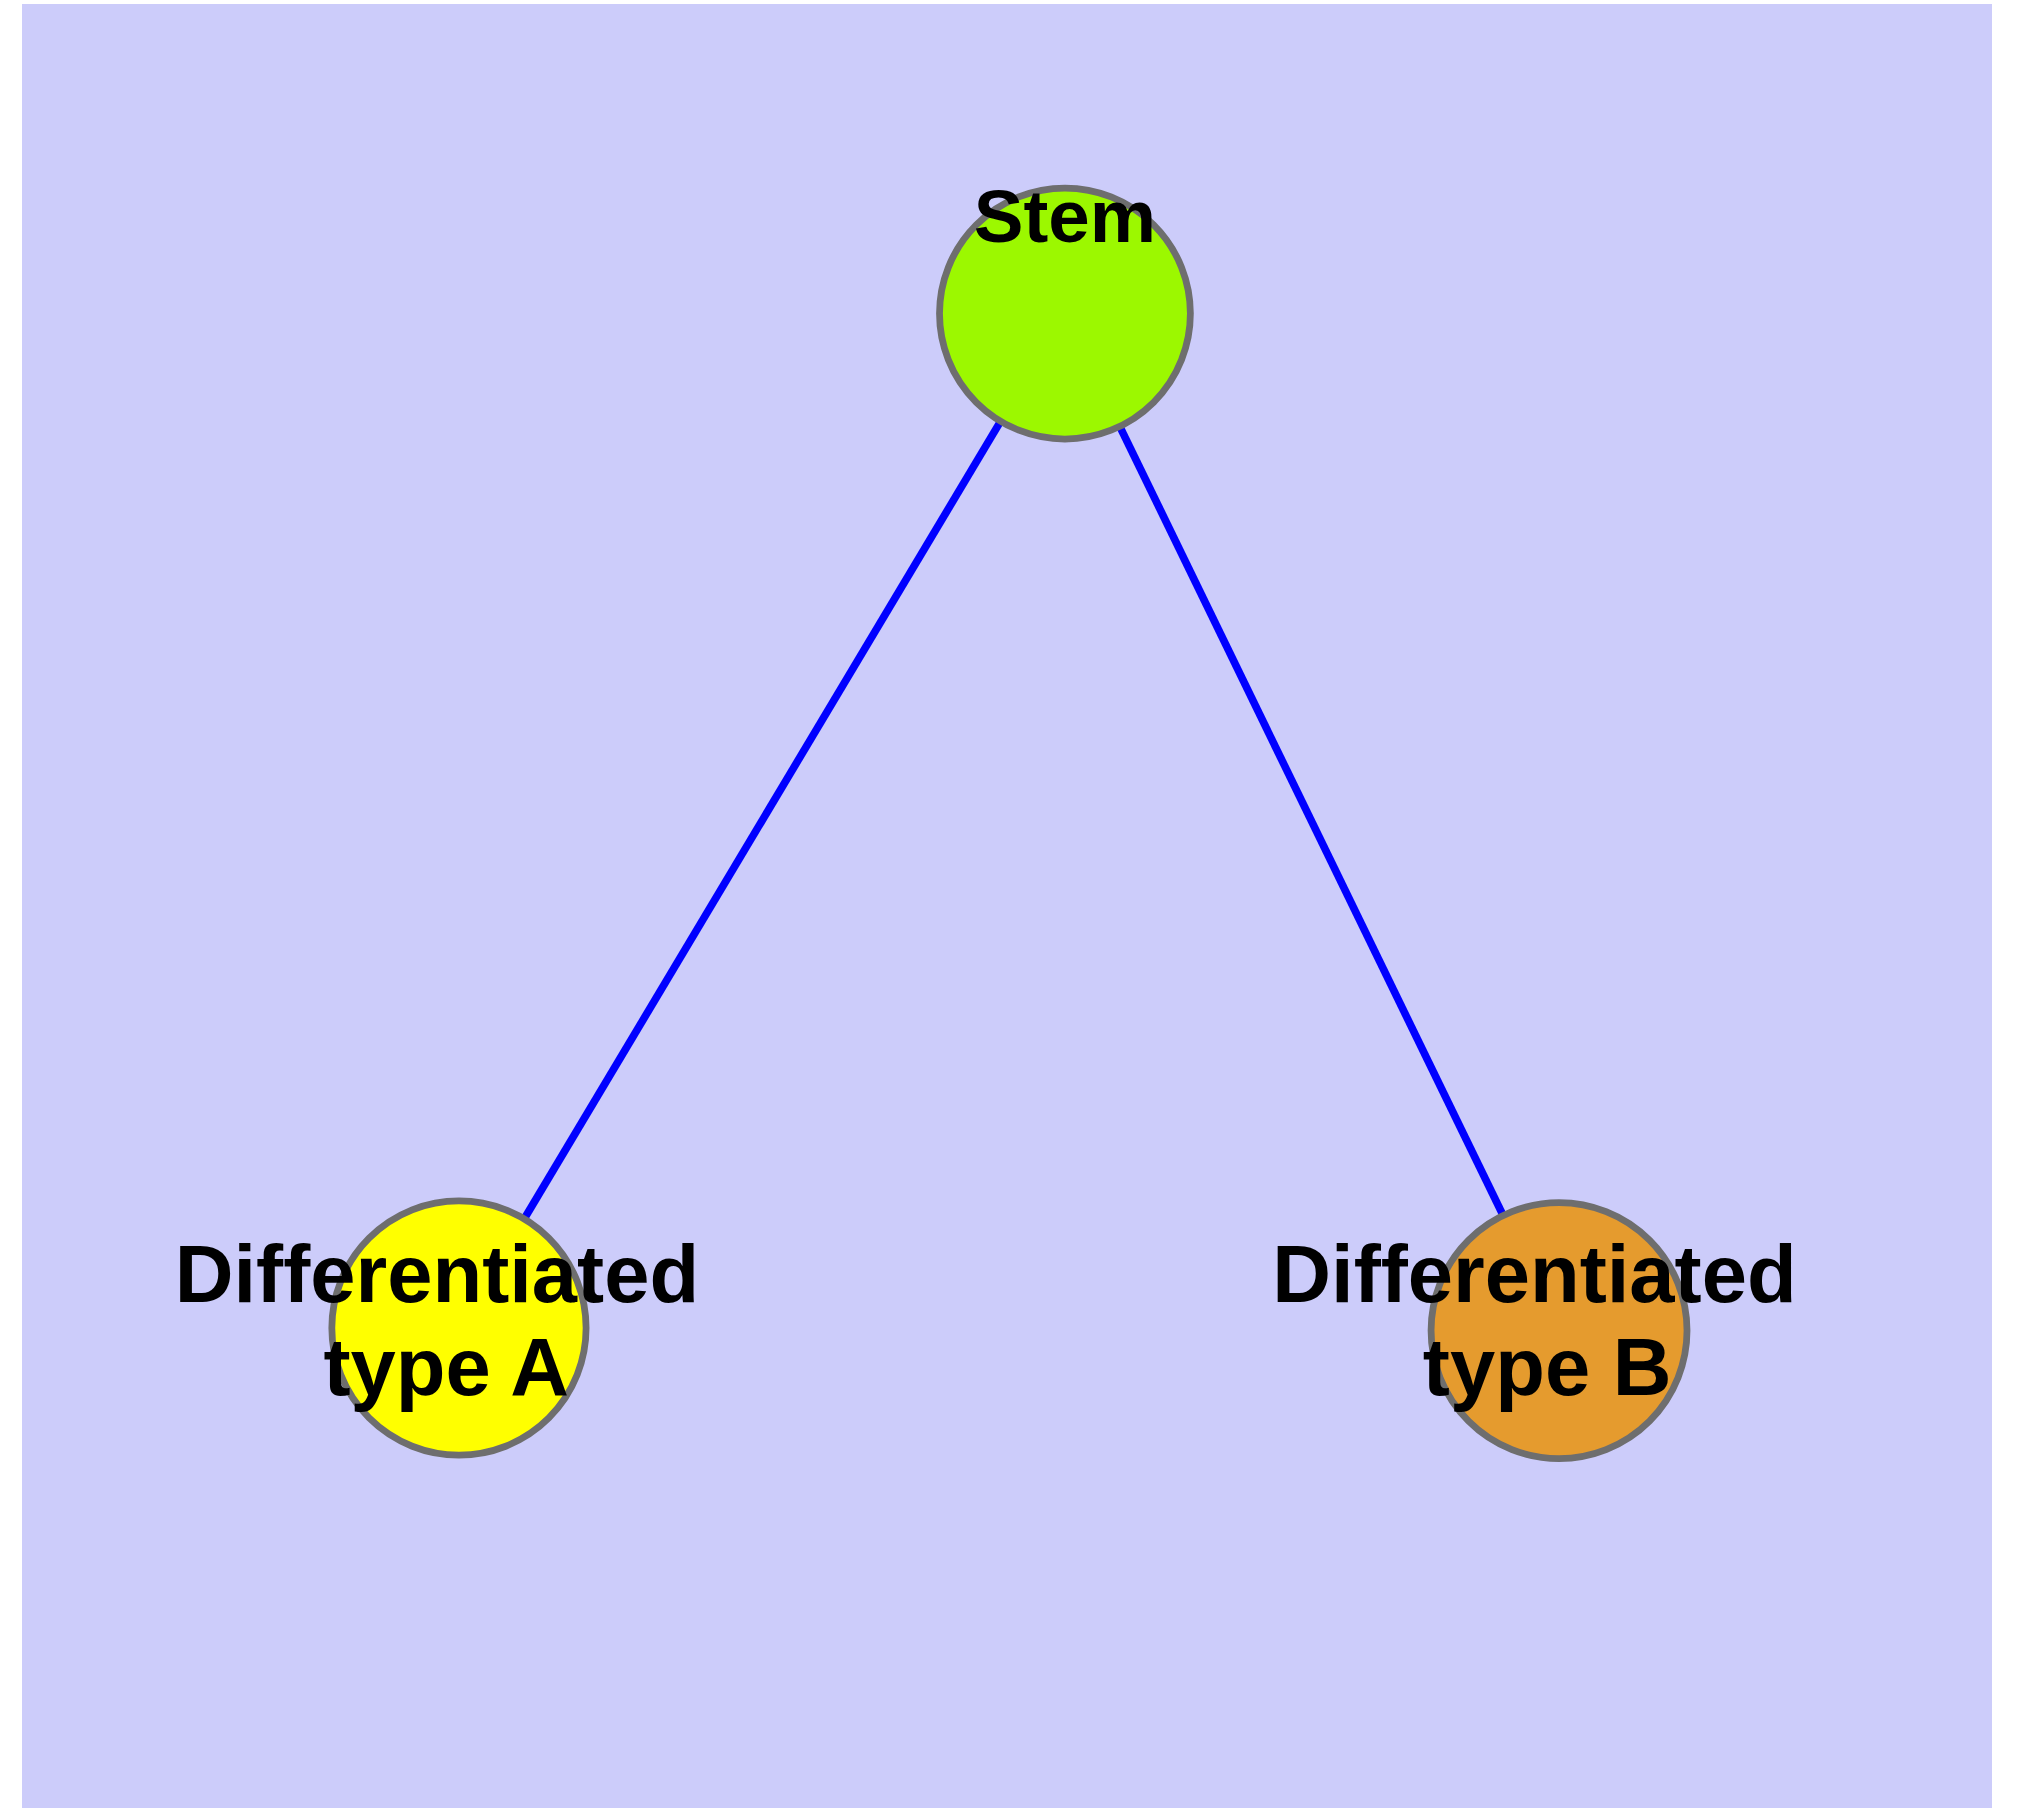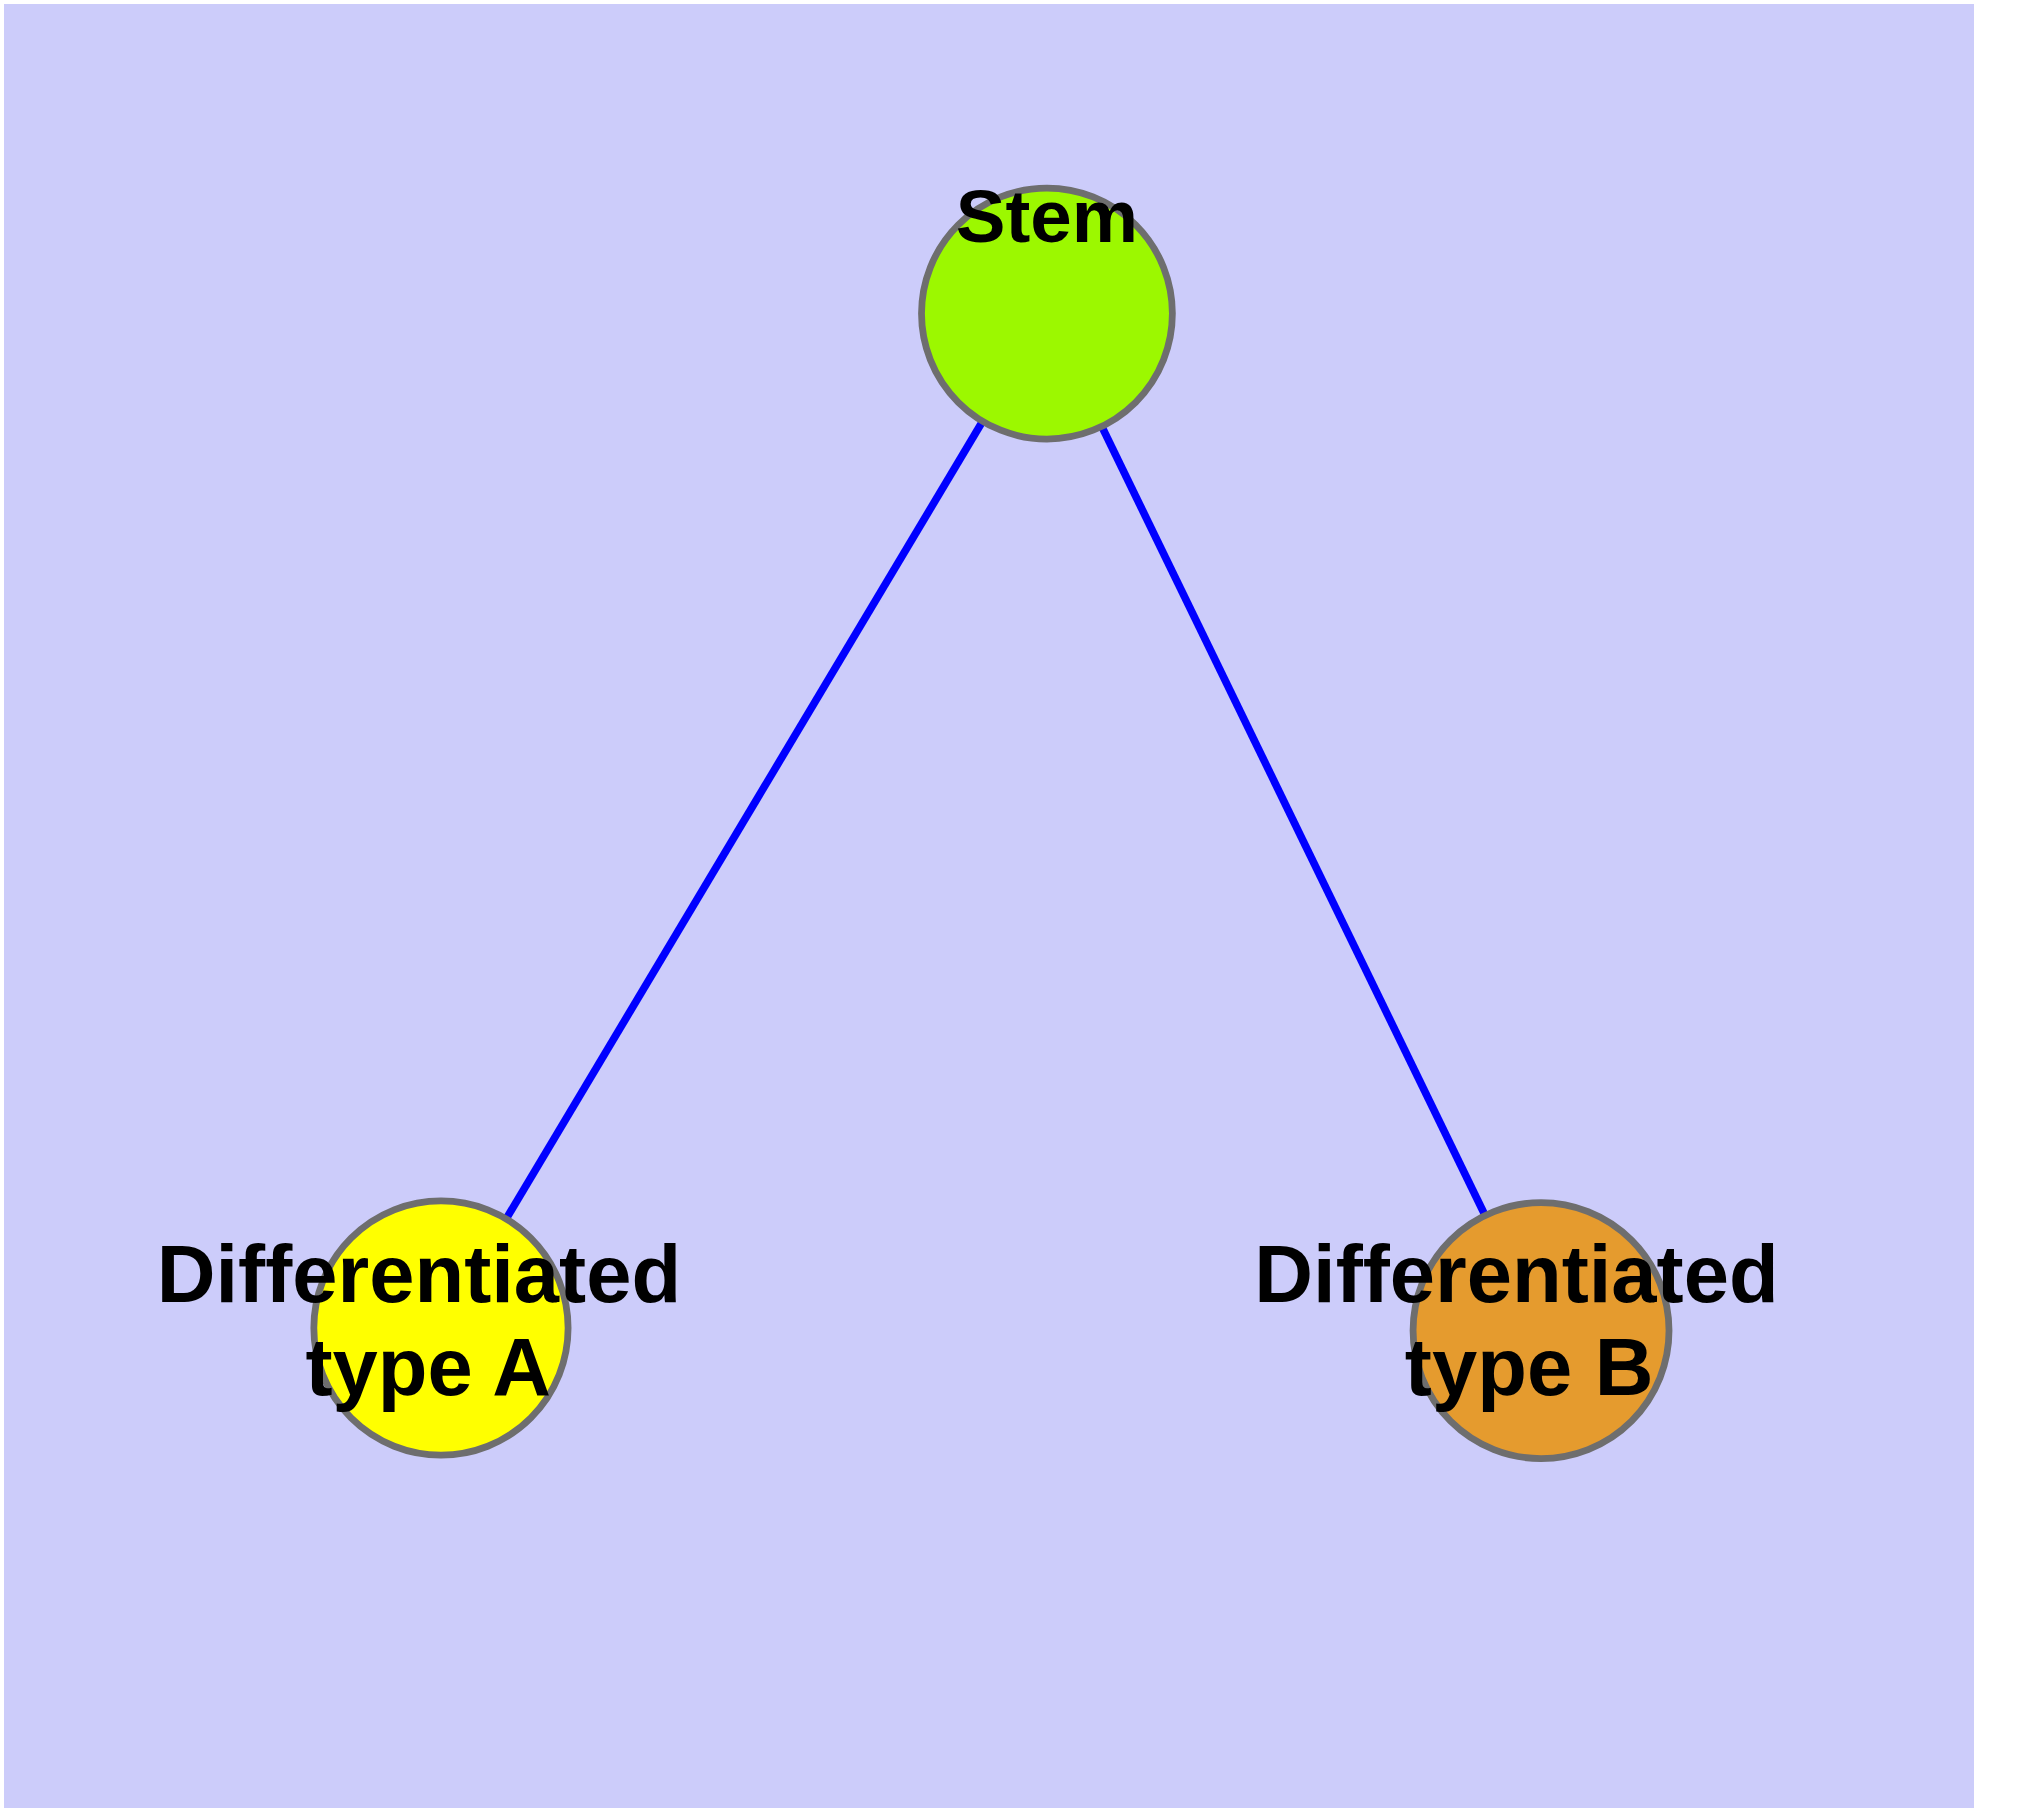--- a/index.html
+++ b/index.html
@@ -8,20 +8,21 @@
     background: #ffffff;
   }
 
   #canvas {
     position: relative;
     width: 1974px;
     height: 1812px;
     background: #ffffff;
     overflow: hidden;
     font-family: "Liberation Sans", sans-serif;
+    margin-left: 18px;
   }
 
   
   #plot-area {
     position: absolute;
     left: 4.2px;
     top: 4.2px;
     width: 2012px;
     height: 1804px;
     background: #ccccfa;

